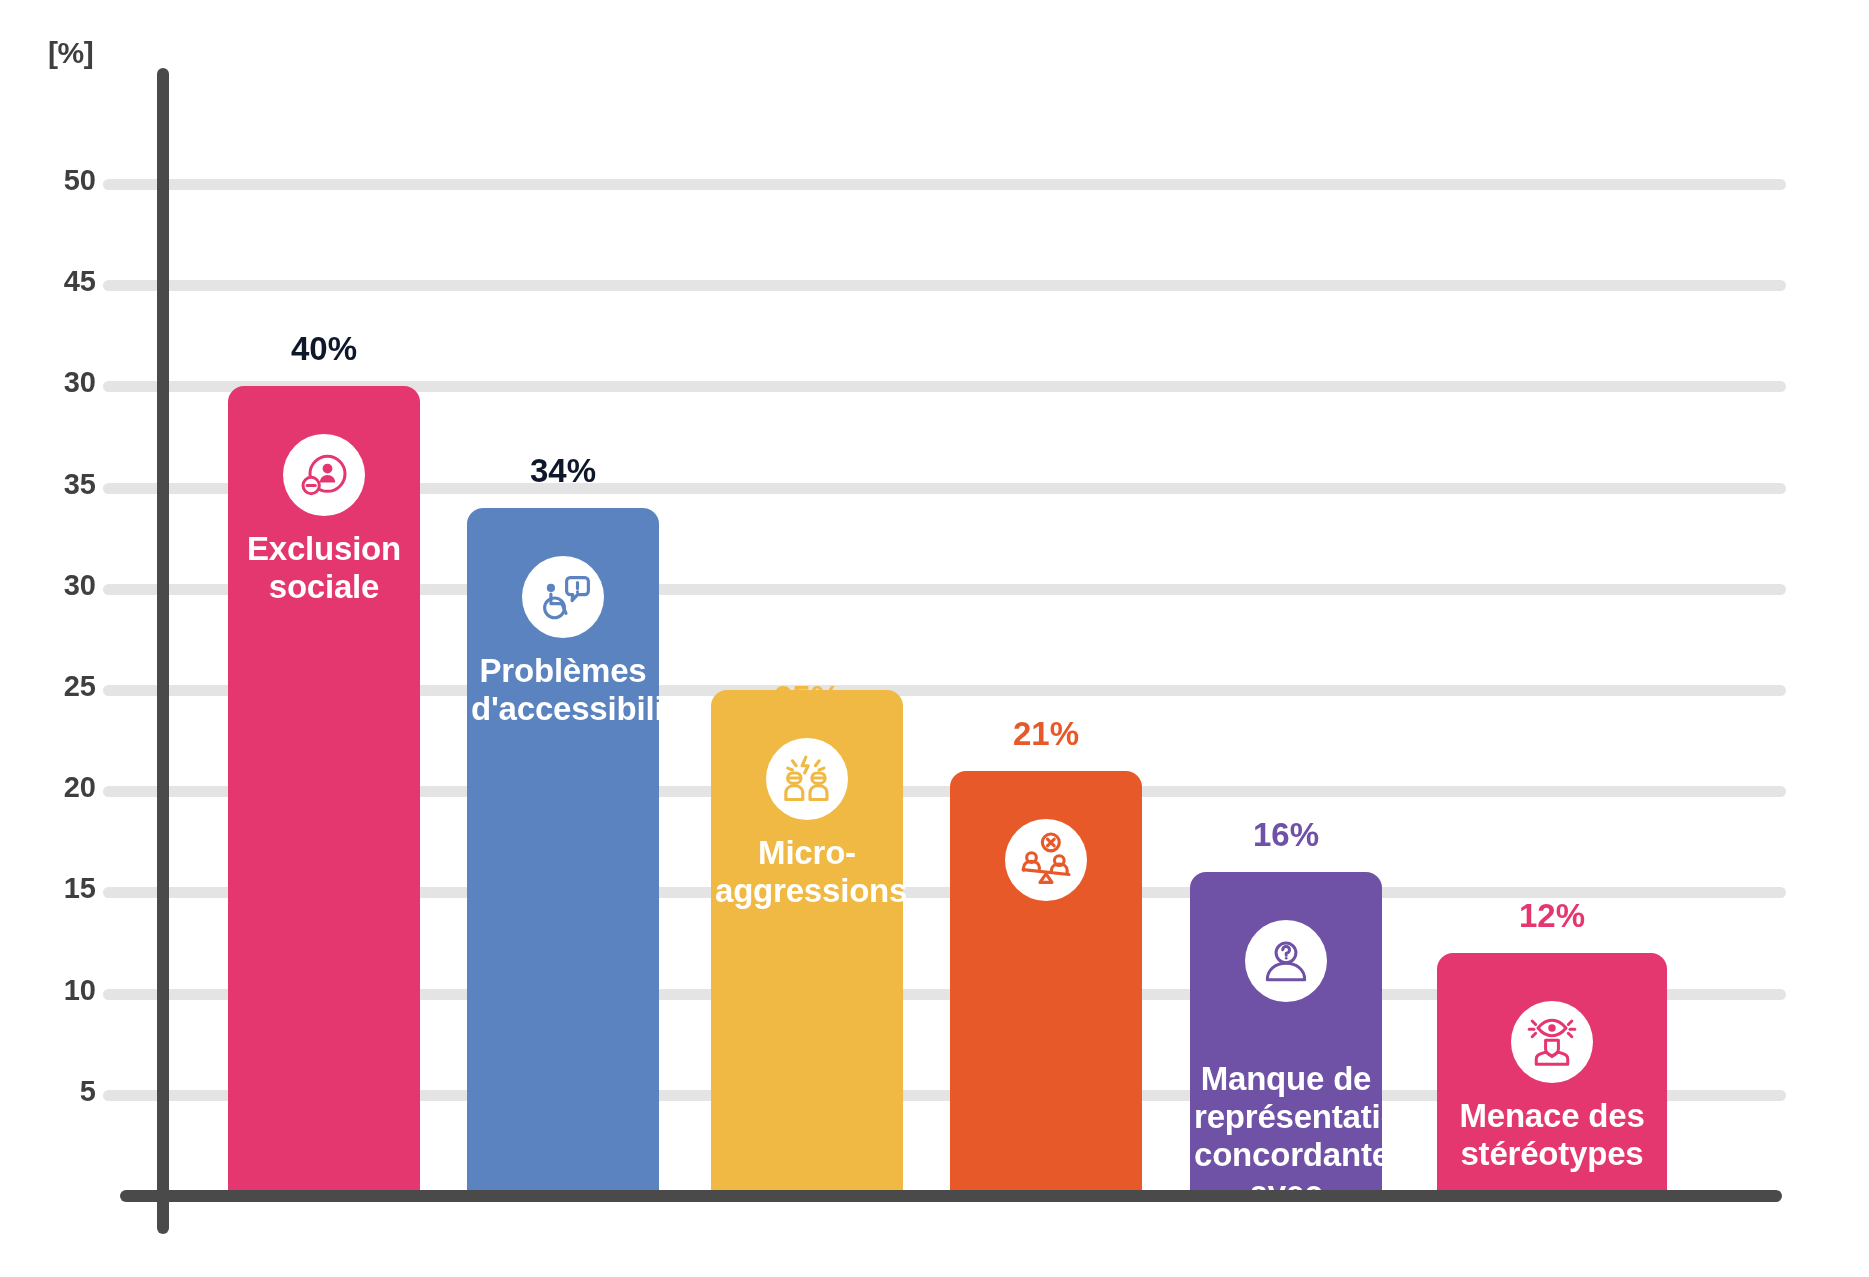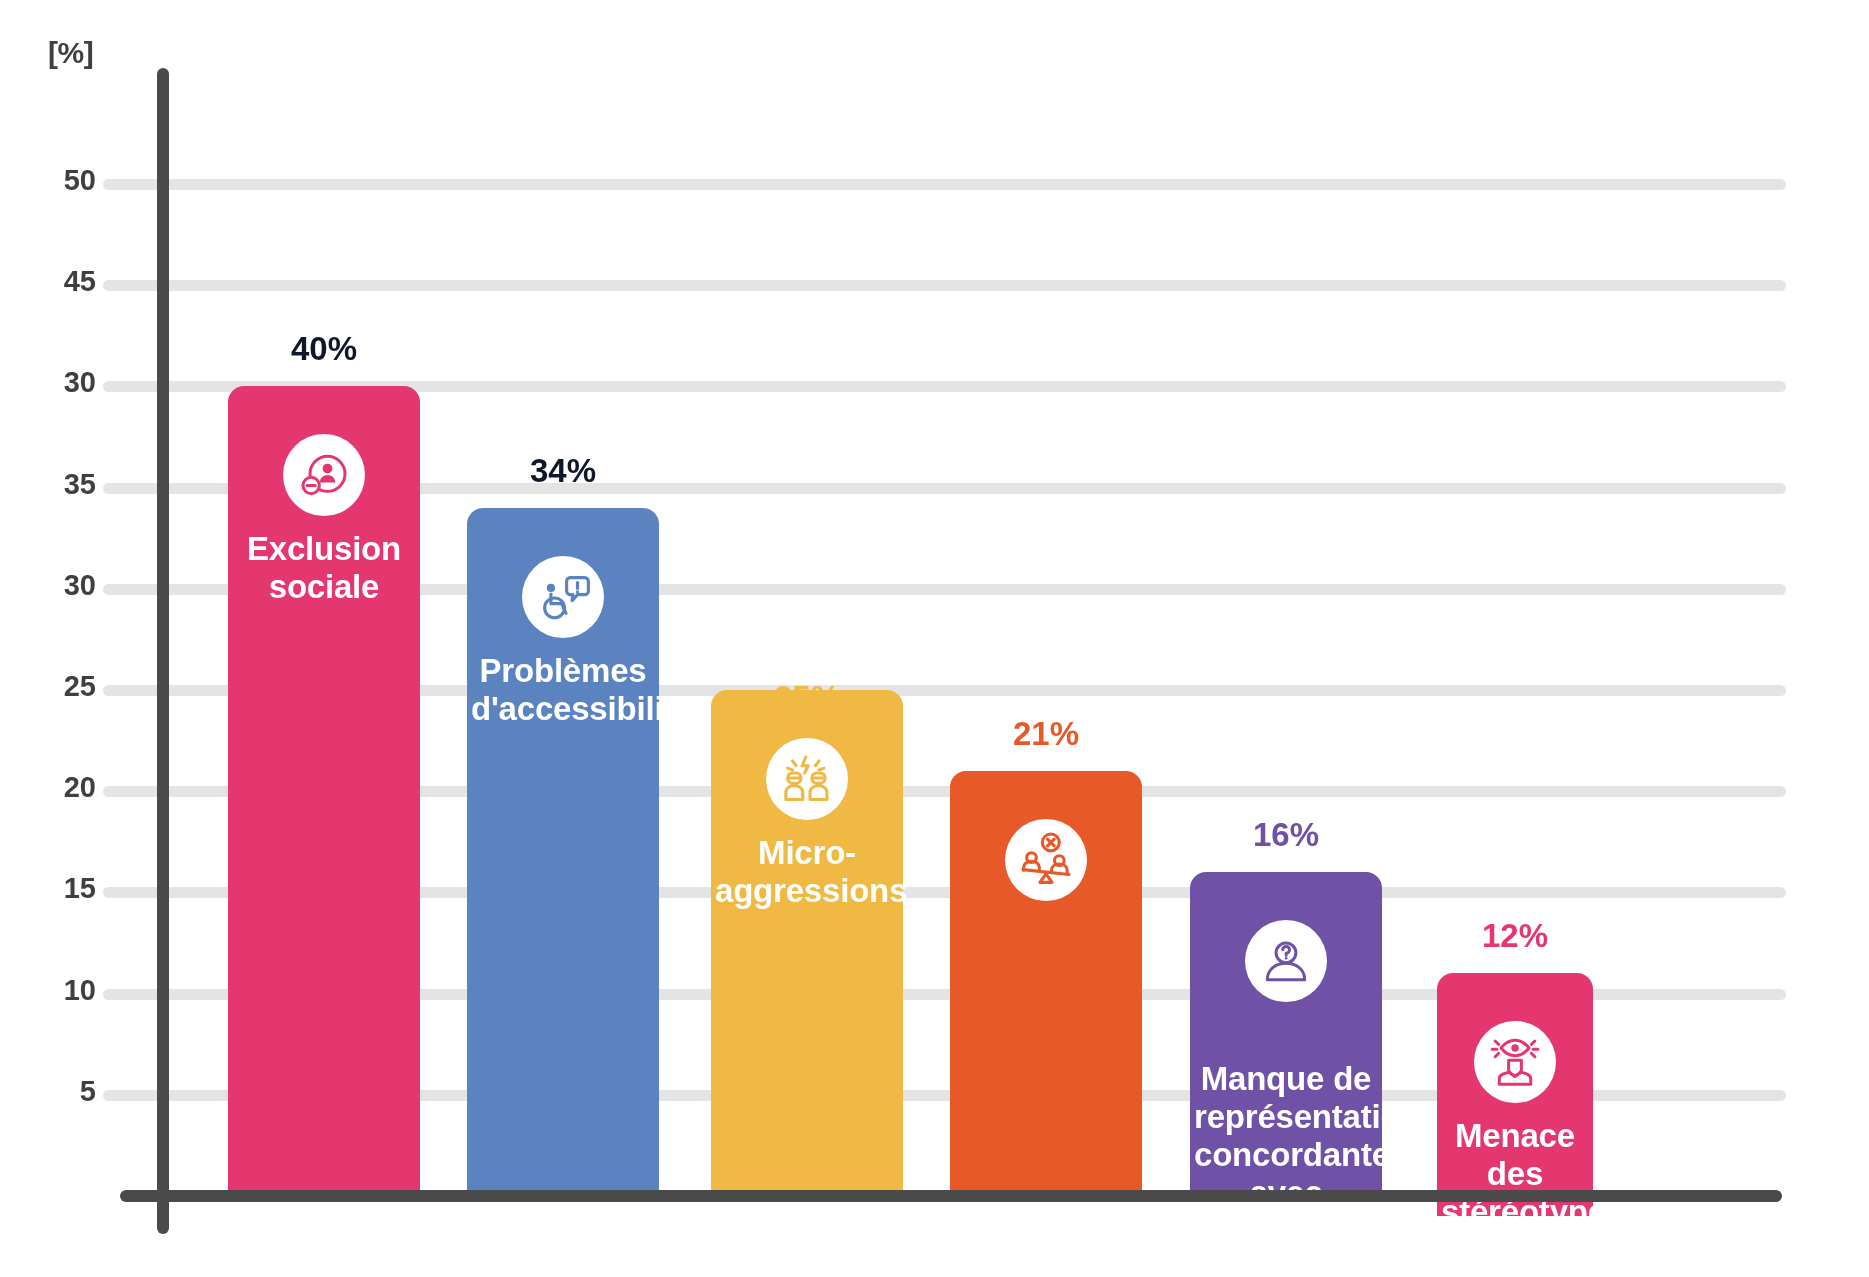--- a/index.html
+++ b/index.html
@@ -243,21 +243,21 @@
               <path d="M21.2 14.3a2.9 2.9 0 1 1 3 3v1.8" stroke="#6f51a6" fill="none" stroke-width="2.6" stroke-linecap="round" stroke-linejoin="round"></path>
               <circle cx="24.2" cy="21.6" r="1.1" fill="#6f51a6"></circle>
               <path d="M8 40c0-8.8 7.2-14 16-14s16 5.2 16 14z" stroke="#6f51a6" fill="none" stroke-width="2.6" stroke-linecap="round" stroke-linejoin="round"></path>
             </svg>
           </div>
           <div class="bar-label">Manque de
 représentation
 concordante
 avec l'identité</div>
         </div>
-        <div class="bar" style="left: 1437px; top: 953.12px; width: 156px; height: 242.88px; background: rgb(229, 55, 111); margin-top: 20px;">
+        <div class="bar" style="left: 1437px; top: 953.12px; width: 230px; height: 242.88px; background: rgb(229, 55, 111);">
           <div class="bar-value" style="color: rgb(229, 55, 111);">12%</div>
           <div class="bar-icon">
             <svg width="56" height="56" viewBox="0 0 48 48">
               <path d="M12 12c3.6-4.5 8-6.7 12-6.7S32.4 7.5 36 12c-3.6 4.5-8 6.7-12 6.7S15.6 16.5 12 12z" stroke="#e5376f" fill="none" stroke-width="2.6" stroke-linecap="round" stroke-linejoin="round"></path>
               <circle cx="24" cy="12" r="3.2" fill="#e5376f"></circle>
               <line x1="7" y1="6" x2="10" y2="9" stroke="#e5376f" fill="none" stroke-width="2.6" stroke-linecap="round" stroke-linejoin="round"></line>
               <line x1="4.5" y1="13" x2="8.5" y2="13" stroke="#e5376f" fill="none" stroke-width="2.6" stroke-linecap="round" stroke-linejoin="round"></line>
               <line x1="7" y1="19.5" x2="10" y2="16.5" stroke="#e5376f" fill="none" stroke-width="2.6" stroke-linecap="round" stroke-linejoin="round"></line>
               <line x1="41" y1="6" x2="38" y2="9" stroke="#e5376f" fill="none" stroke-width="2.6" stroke-linecap="round" stroke-linejoin="round"></line>
               <line x1="43.5" y1="13" x2="39.5" y2="13" stroke="#e5376f" fill="none" stroke-width="2.6" stroke-linecap="round" stroke-linejoin="round"></line>

